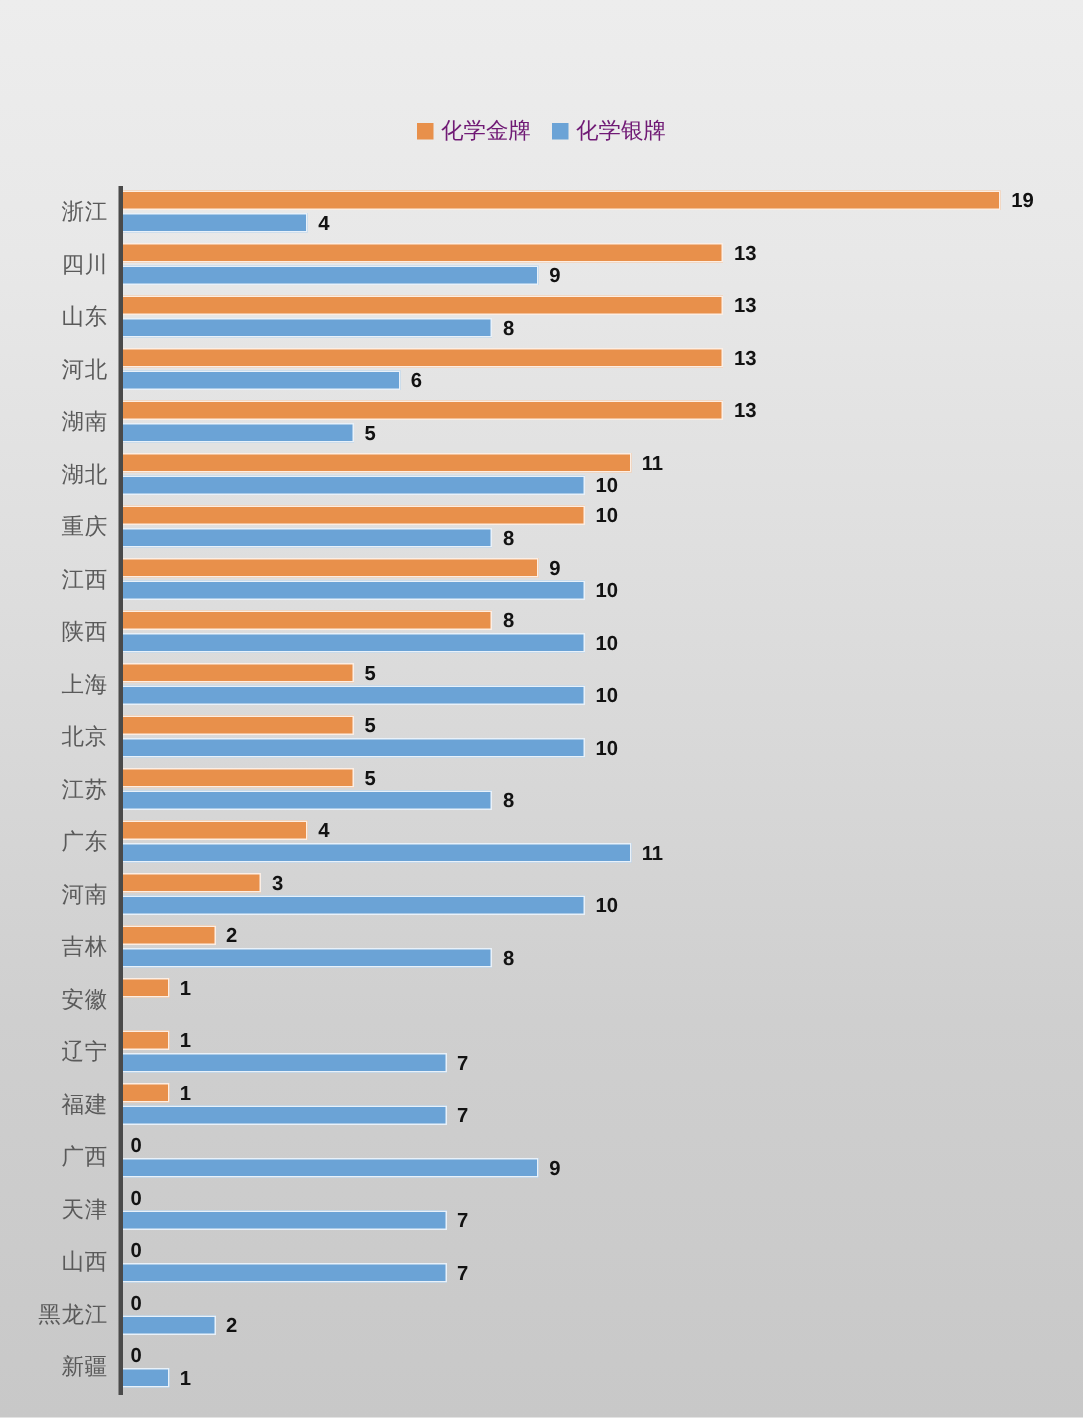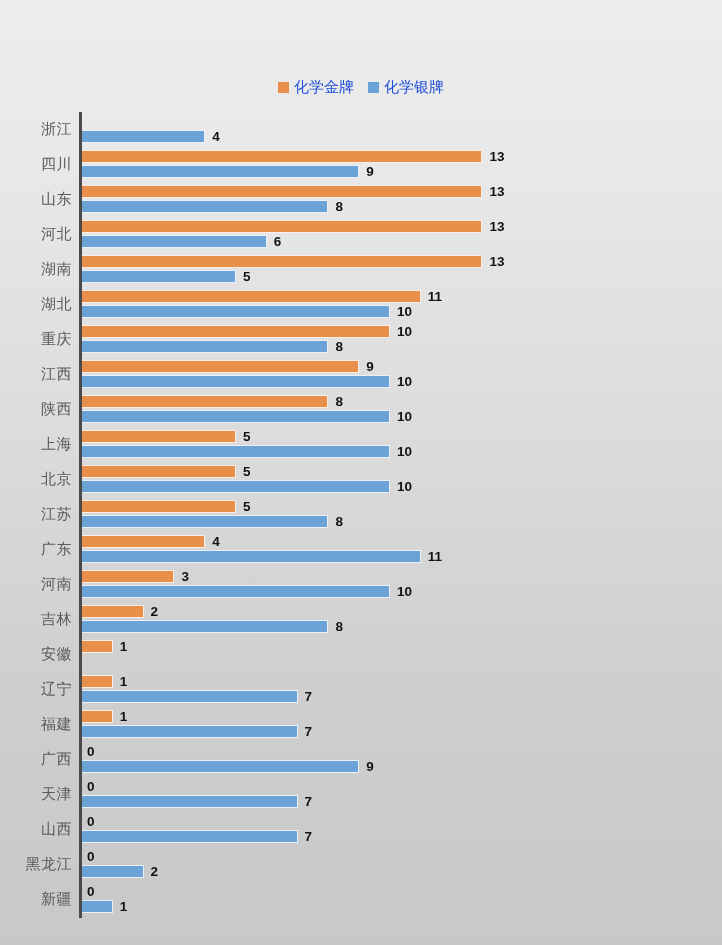--- a/index.html
+++ b/index.html
@@ -50,27 +50,27 @@
     gap: 5px;
   }
   .legend-swatch {
     width: 11px;
     height: 11px;
     display: inline-block;
   }
   .legend-label {
     font-family: Liberation Serif, serif;
     font-size: 15px;
-    color: #1d4ed8;
+    color: #701a75;
     white-space: nowrap;
   }
   
   .plot {
     position: absolute;
-    top: 112px;
+    top: 124px;
     left: 0;
     width: 722px;
     height: 810px;
   }
   .axis-line {
     position: absolute;
     left: 79px;
     top: 0px;
     width: 3px;
     height: 806px;
@@ -141,20 +141,24 @@
       <span class="legend-swatch" style="background: rgb(107, 163, 214);"></span>
       <span class="legend-label">化学银牌</span>
     </div>
   </div>
 
   <div class="plot">
     <div class="axis-line"></div>
     <div id="rows">
         <div class="cat-row" style="top: 0px;">
           <div class="cat-label">浙江</div>
+          <div class="bar-wrap gold">
+            <div class="bar gold" style="width: 585.2px; background: rgb(232, 144, 75);"></div>
+            <span class="bar-value">19</span>
+          </div>
           <div class="bar-wrap silver">
             <div class="bar silver" style="width: 123.2px; background: rgb(107, 163, 214);"></div>
             <span class="bar-value">4</span>
           </div>
         </div>
         <div class="cat-row" style="top: 35px;">
           <div class="cat-label">四川</div>
           <div class="bar-wrap gold">
             <div class="bar gold" style="width: 400.4px; background: rgb(232, 144, 75);"></div>
             <span class="bar-value">13</span>

